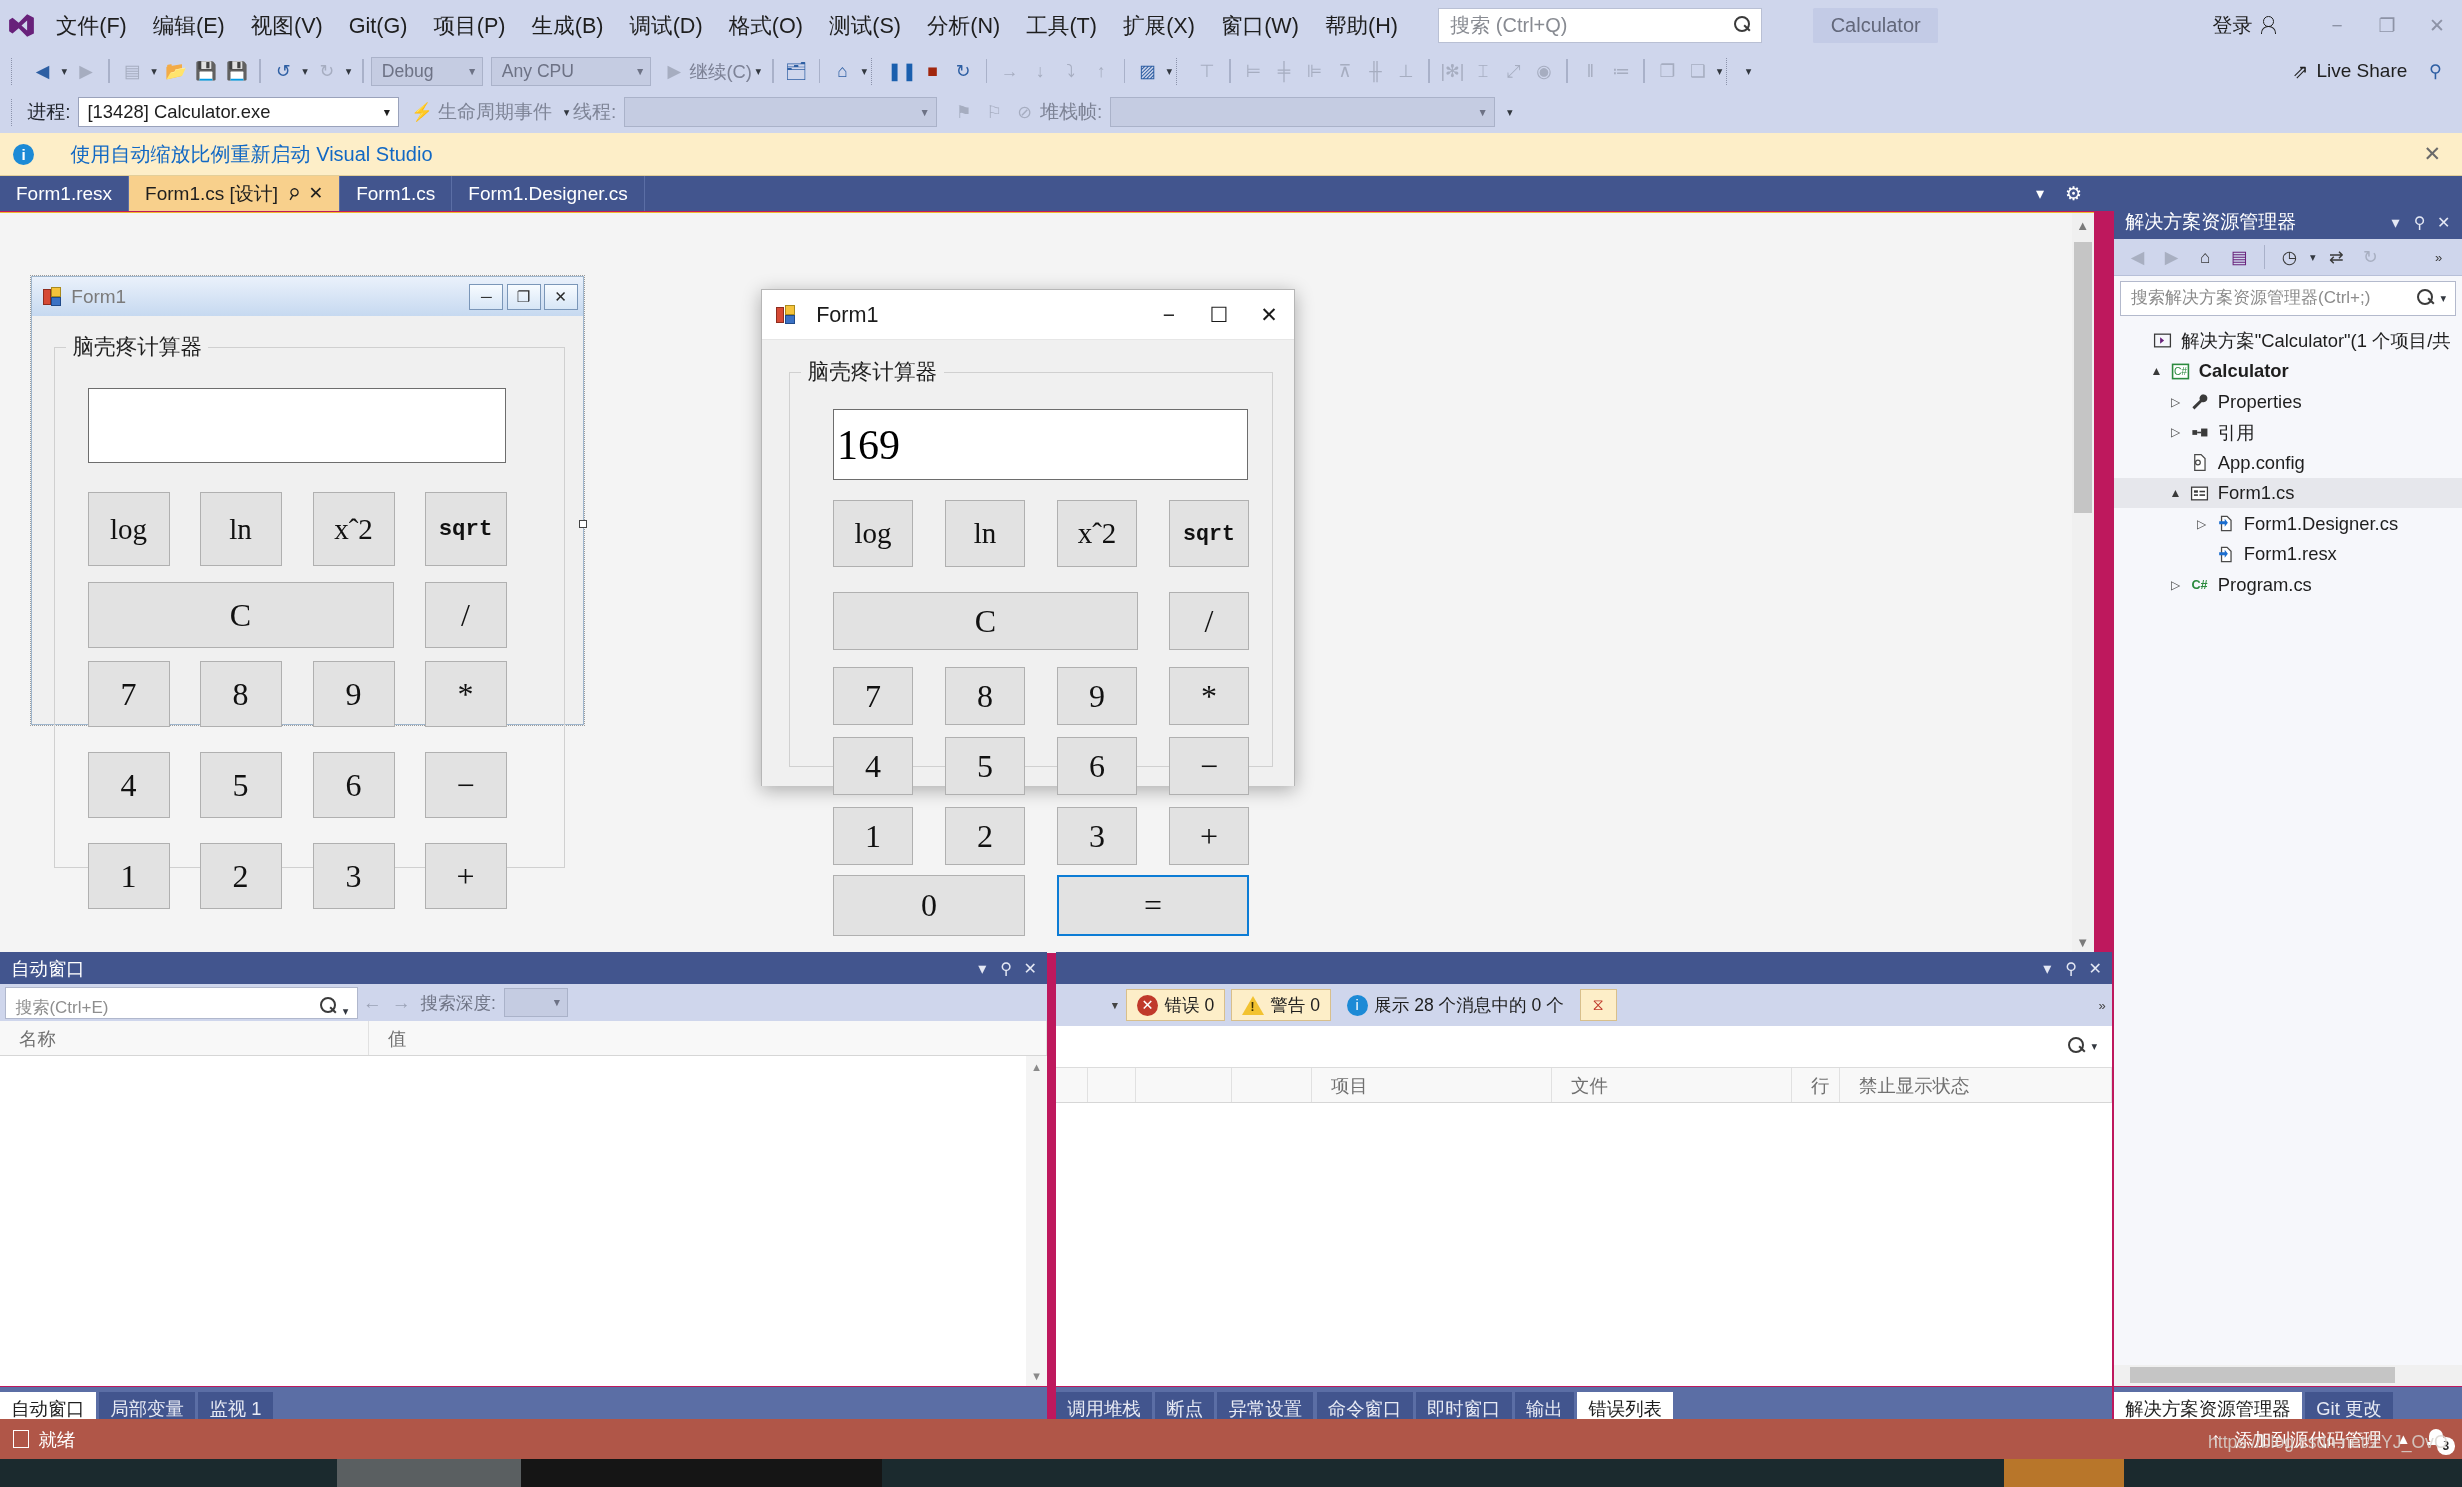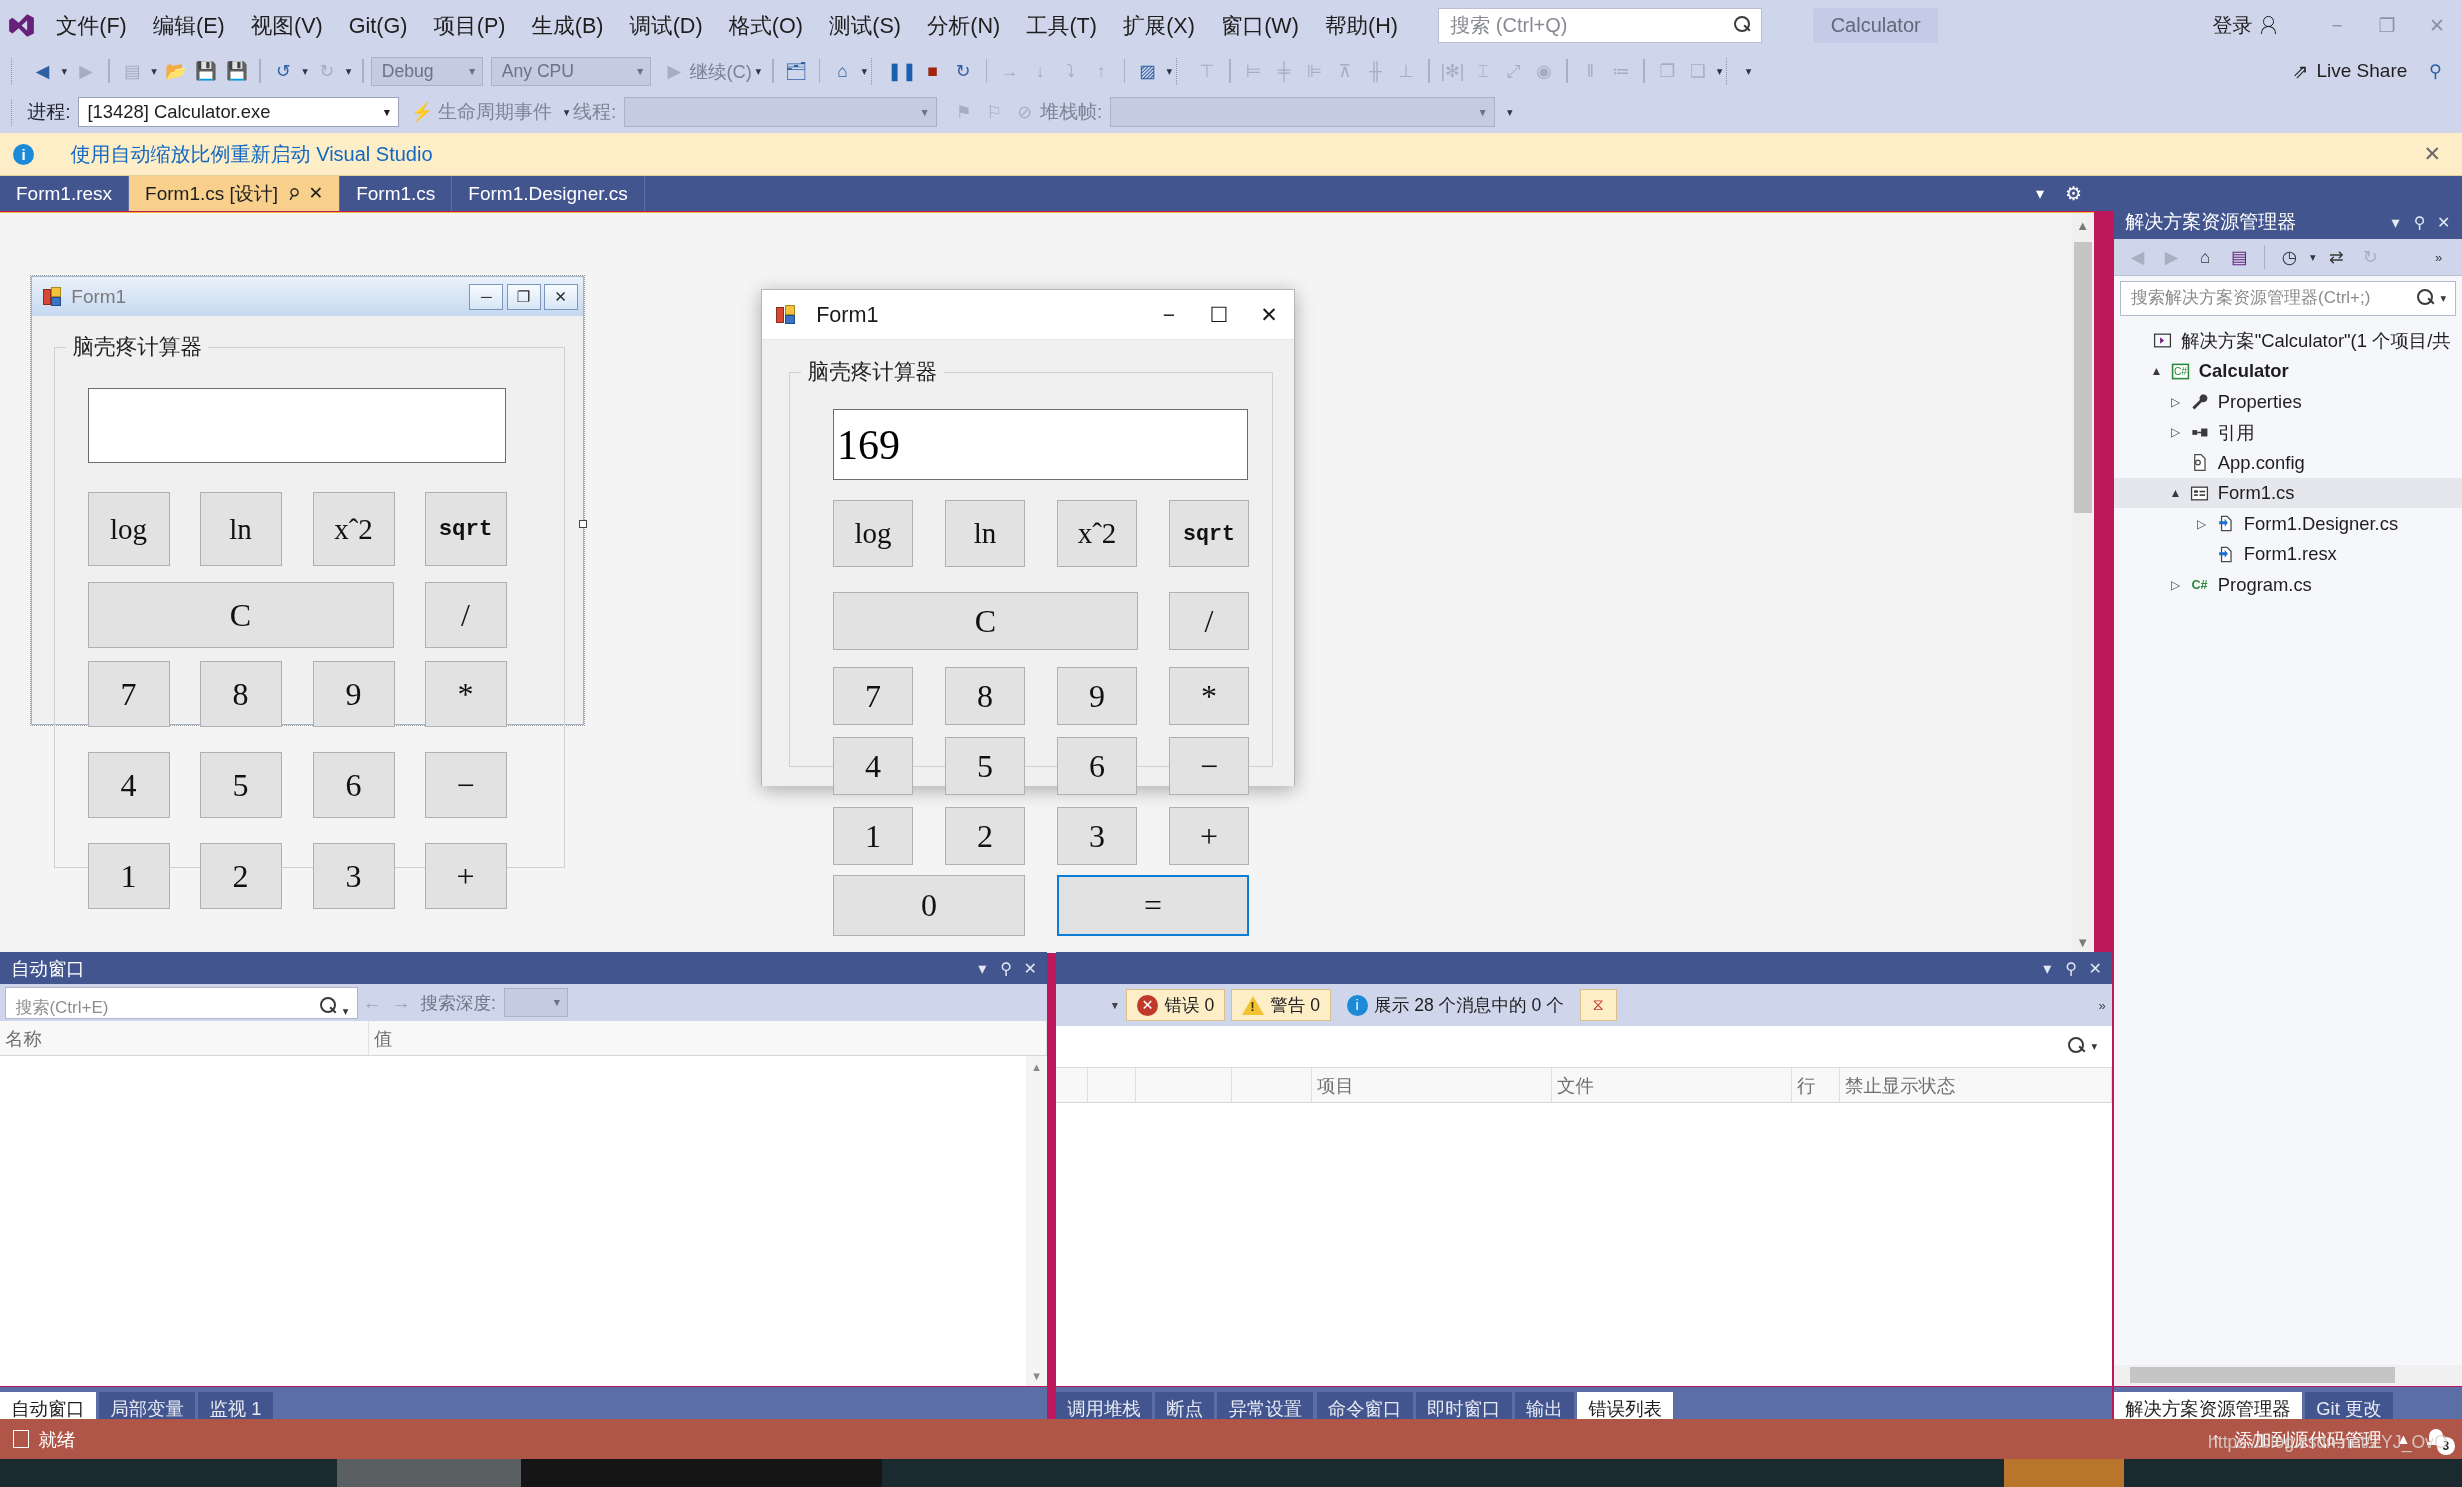--- a/index.html
+++ b/index.html
@@ -284,21 +284,21 @@
   .autos-search input::placeholder { color: #8e8e8e; }
   .arrow-btn { width: 29px; font-size: 19px; color: #9aa1b5; display:flex; align-items:center; justify-content:center;}
   .depth-label { font-size: 17.6px; color: #6f7485; margin: 0 8px 0 4.8px; }
   .depth-combo { width: 64px; height: 29px; background: #c5cce2; border: 0.8px solid #aab2c9;
                  display:flex; align-items:center; justify-content:flex-end; padding-right:4.8px;
                  font-size: 10.4px; color: #6d7285;}
   .grid-head {
     height: 35px; background: #f8f8f8; border-bottom: 0.8px solid #d6d6d6; display: flex;
   }
   .gh-cell { font-size: 18.4px; color: #707070; display: flex; align-items: center;
-             padding-left: 5px; border-right: 0.8px solid #e1e1e1; }
+             padding-left: 19px; border-right: 0.8px solid #e1e1e1; }
   .autos-scroll {
     position: absolute; right: 0; top: 104px; width: 21px; bottom: 0; background: #f4f4f4;
   }
 
   
   .errlist {
     position: absolute; left: 1056px; top: 952px; width: 1056px; height: 434px;
     background: #ffffff;
   }
   .el-toolbar {

